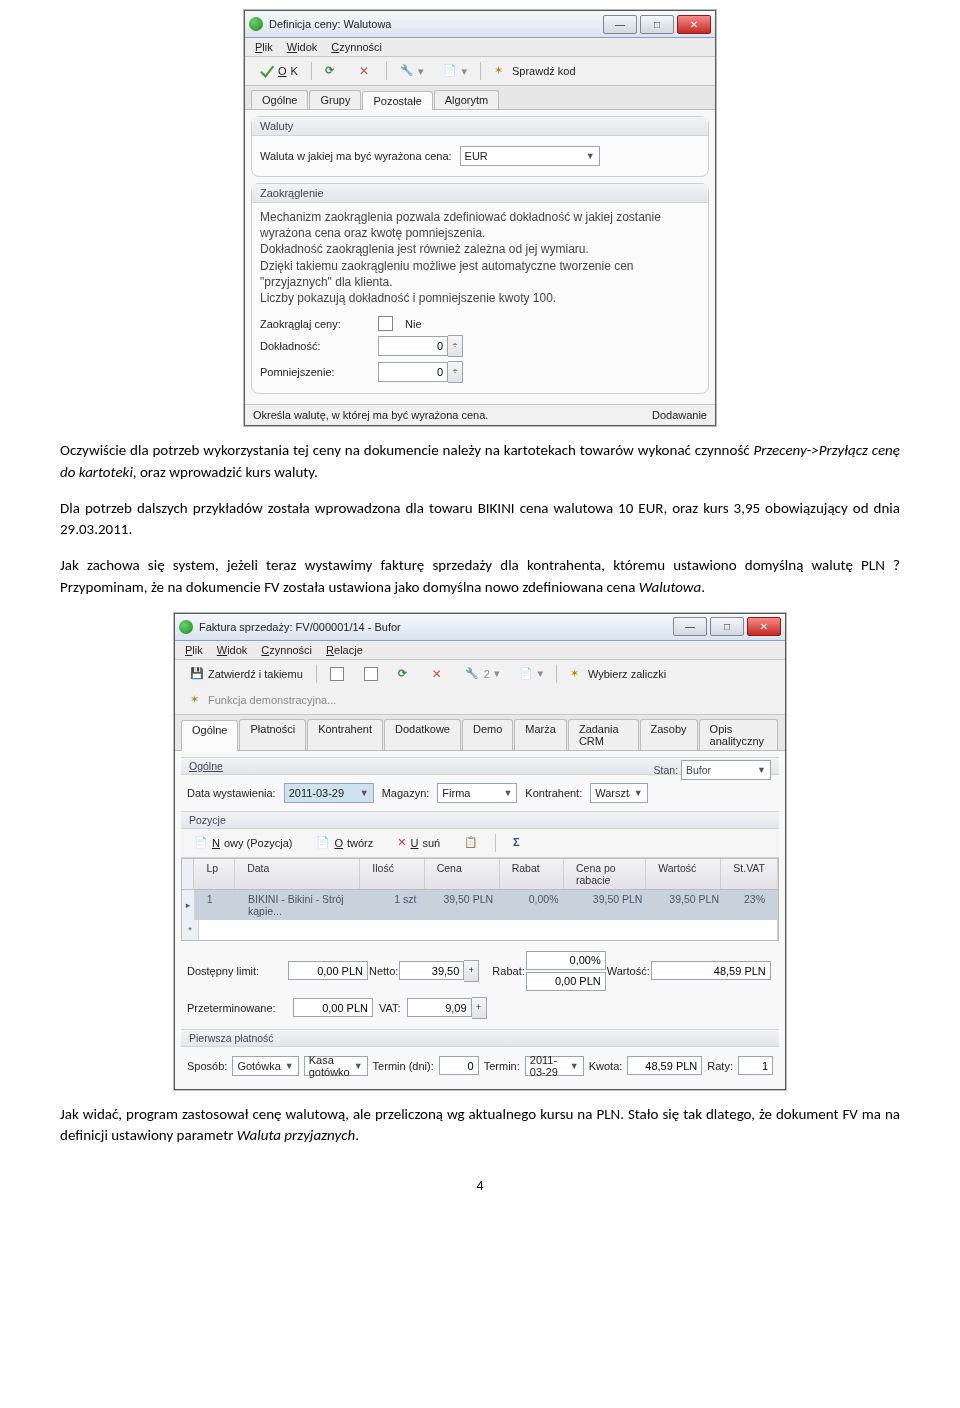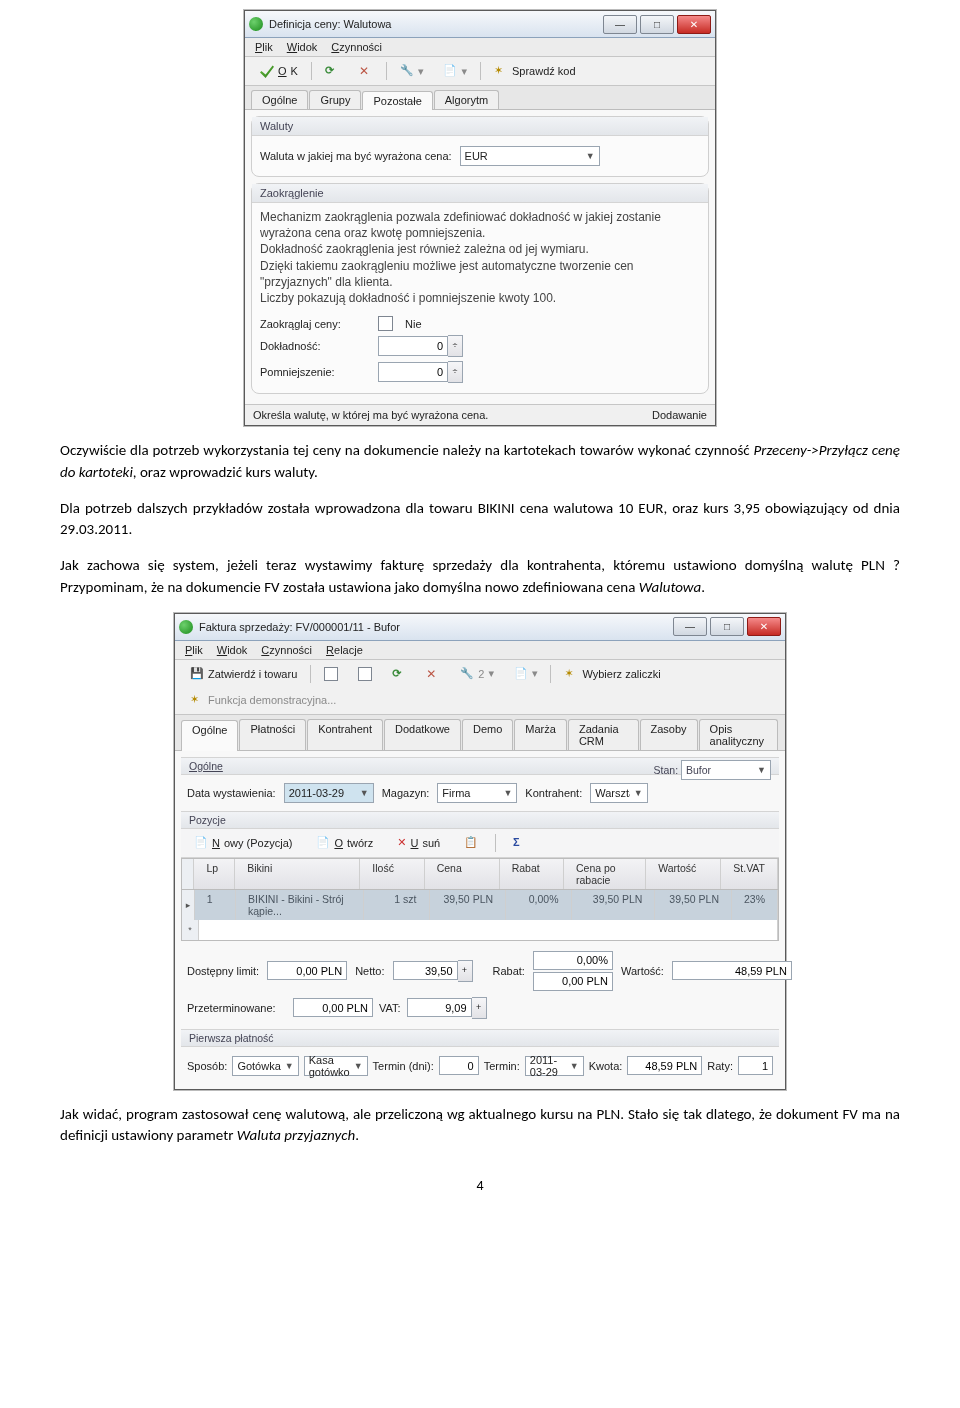--- a/index.html
+++ b/index.html
@@ -172,37 +172,37 @@
   <span>Oczywiście dla potrzeb wykorzystania tej ceny na dokumencie należy na kartotekach towarów wykonać czynność </span><span class="italic">Przeceny-&gt;Przyłącz cenę do kartoteki</span><span>, oraz wprowadzić kurs waluty.</span>
 </div>
 <div class="para">Dla potrzeb dalszych przykładów została wprowadzona dla towaru BIKINI cena walutowa 10 EUR, oraz kurs 3,95 obowiązujący od dnia 29.03.2011.</div>
 <div class="para">
   <span>Jak zachowa się system, jeżeli teraz wystawimy fakturę sprzedaży dla kontrahenta, któremu ustawiono domyślną walutę PLN ? Przypominam, że na dokumencie FV została ustawiona jako domyślna nowo zdefiniowana cena </span><span class="italic">Walutowa</span><span>.</span>
 </div>
 
 <div class="win" style="width:610px">
   <div class="titlebar">
     <span class="tb-ico"></span>
-    <span class="tb-title">Faktura sprzedaży: FV/000001/11 - Bufor</span>
+    <span class="tb-title">Faktura sprzedaży: FV/000001/14 - Bufor</span>
     <div class="tb-btns">
       <div class="tb-btn">—</div>
       <div class="tb-btn">□</div>
       <div class="tb-btn tb-close">✕</div>
     </div>
   </div>
   <div class="menubar">
     <span><span class="u">P</span>lik</span>
     <span><span class="u">W</span>idok</span>
     <span><span class="u">C</span>zynności</span>
     <span><span class="u">R</span>elacje</span>
   </div>
   <div class="toolbar">
     <span class="tbtn">
           <span class="ico ico-diskx"></span>
-          <span>Zatwierdź i towaru</span>
+          <span>Zatwierdź i takiemu</span>
         </span>
     <span class="sep"></span>
     <span class="tbtn grey">
           <span class="ico ico-sq"></span>
         </span>
     <span class="tbtn grey">
           <span class="ico ico-sq"></span>
         </span>
     <span class="tbtn grey">
           <span class="ico ico-ref"></span>
@@ -269,21 +269,21 @@
       <span class="tbtn grey">📋</span>
       <span class="sep"></span>
       <span class="tbtn">
             <span class="ico ico-sig"></span>
           </span>
     </div>
     <div class="grid">
       <div class="grid-h">
         <div class="rowmark"></div>
         <div class="gc" style="width:22px">Lp</div>
-        <div class="gc" style="width:140px">Bikini</div>
+        <div class="gc" style="width:140px">Data</div>
         <div class="gc" style="width:55px">Ilość</div>
         <div class="gc" style="width:70px">Cena</div>
         <div class="gc" style="width:55px">Rabat</div>
         <div class="gc" style="width:80px">Cena po rabacie</div>
         <div class="gc" style="width:70px">Wartość</div>
         <div class="gc" style="flex:1">St.VAT</div>
       </div>
       <div class="grid-r">
         <div class="rowmark">▸</div>
         <div class="gc" style="width:22px">1</div>
@@ -294,21 +294,21 @@
         <div class="gc" style="width:80px;text-align:right">39,50 PLN</div>
         <div class="gc" style="width:70px;text-align:right">39,50 PLN</div>
         <div class="gc" style="flex:1">23%</div>
       </div>
       <div class="grid-r2">
         <div class="rowmark">*</div>
             <div class="gc" style="flex:1;height:14px"></div>
       </div>
     </div>
 
-    <div class="row tight" style="padding:6px 6px 2px 6px;gap:8px">
+    <div class="row tight" style="padding:6px 6px 2px 6px;gap:1px">
       <span class="lab" style="width:100px">Dostępny limit:</span>
       <input class="txt" style="width: 70px; text-align: right;" value="0,00 PLN">
       <span class="lab">Netto:</span>
       <div class="spin">
             <input class="txt" style="width: 55px;" value="39,50">
             <div class="sb">+</div>
           </div>
       <span class="lab" style="margin-left:12px">Rabat:</span>
       <div style="display:flex;flex-direction:column;gap:2px">
         <input class="txt" style="width: 70px; text-align: right;" value="0,00%">

